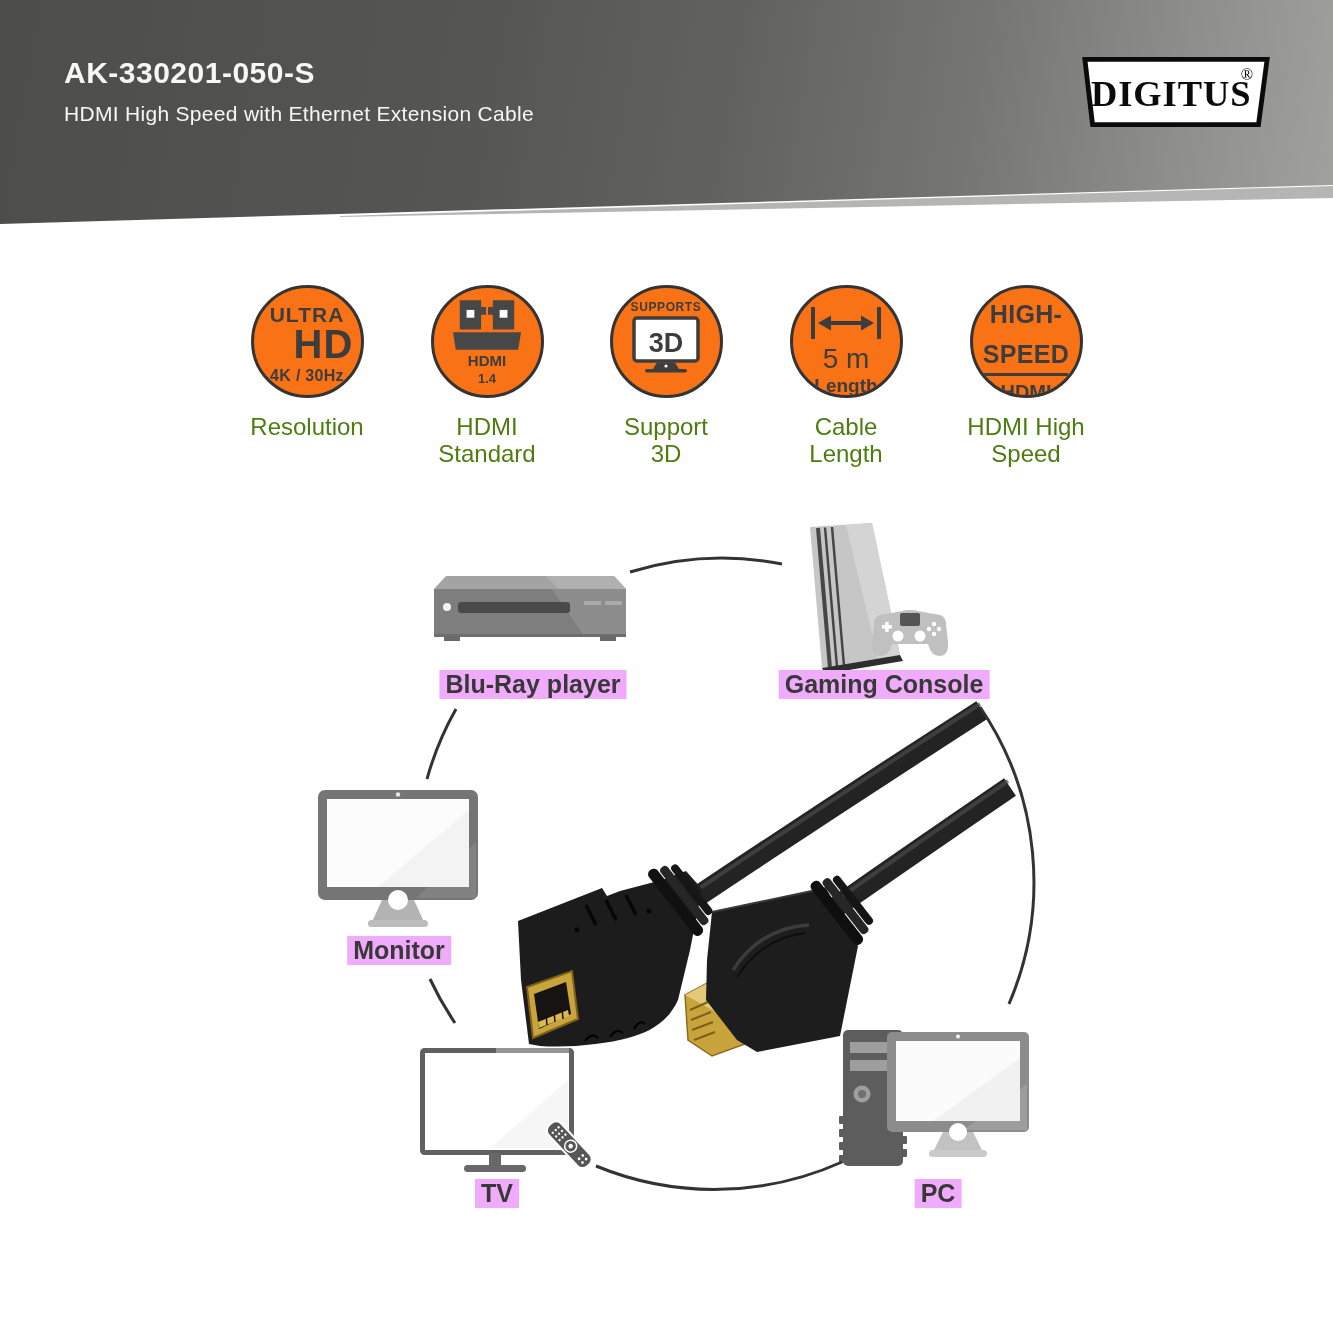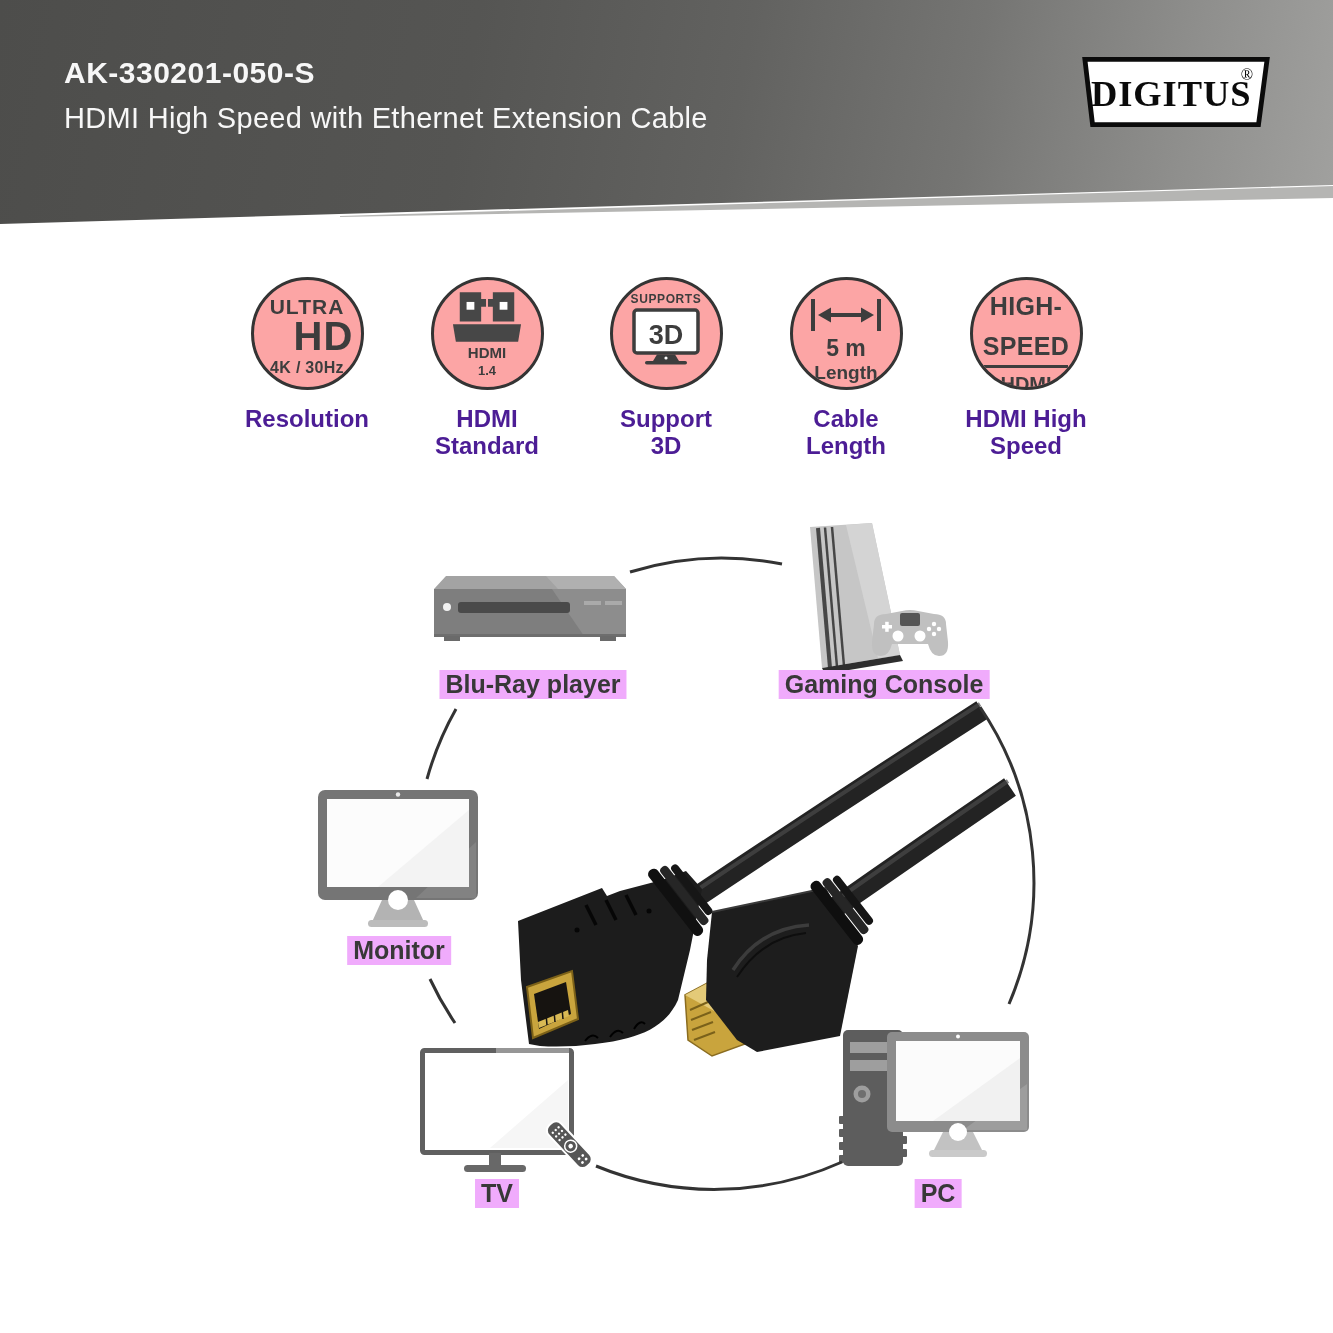--- a/index.html
+++ b/index.html
@@ -7,37 +7,37 @@
         font-family:"Liberation Sans",sans-serif;}
   
   .banner{position:absolute;left:0;top:0;width:1333px;height:232px;}
   .banner-sliver{position:absolute;inset:0;background:#b5b5b3;
         clip-path:polygon(340px 216px,1333px 186px,1333px 198px,340px 217px);}
   .banner-main{position:absolute;inset:0;
         background:linear-gradient(100deg,#4d4d4b 0%,#555553 35%,#626260 55%,#757573 72%,#8f8f8d 88%,#a1a19f 100%);
         clip-path:polygon(0 0,1333px 0,1333px 185px,0 224px);}
   .banner-text{position:absolute;left:64px;top:56px;color:#f7f7f7;}
   .product-code{font-size:30px;font-weight:bold;letter-spacing:.5px;}
-  .product-subtitle{font-size:29px;font-weight:400;margin-top:12px;letter-spacing:.3px;}
+  .product-subtitle{font-size:21px;font-weight:400;margin-top:12px;letter-spacing:.3px;}
   .logo-svg{position:absolute;left:1082px;top:56px;width:188px;height:72px;}
   
   .feature{position:absolute;top:277px;width:230px;transform:translateX(-50%);text-align:center;}
-  .fcircle{width:113px;height:113px;border:3.5px solid #343434;border-radius:50%;margin:0 auto;
-           box-sizing:border-box;background:#fca5a5;position:relative;color:#3d3d3d;overflow:hidden;}
-  .flabel{margin-top:15px;font-size:24px;font-weight:bold;color:#4c1d95;line-height:1.13;white-space:pre-line;}
+  .fcircle{width:113px;height:113px;border:3.5px solid #343434;border-radius:50%;margin:8px auto;
+           box-sizing:border-box;background:#f97316;position:relative;color:#3d3d3d;overflow:hidden;}
+  .flabel{margin-top:15px;font-size:24px;font-weight:normal;color:#4d7c0f;line-height:1.13;white-space:pre-line;}
   .ic-ultra{font-size:21px;font-weight:bold;letter-spacing:1px;margin-top:15px;}
   .ic-hd{font-size:40px;font-weight:bold;line-height:.88;letter-spacing:1px;padding-left:33px;}
   .ic-4k{font-size:16px;font-weight:bold;margin-top:5px;letter-spacing:.3px;}
   .glyph-hdmi{margin-top:11px;width:72px;height:53px;display:block;margin-left:auto;margin-right:auto;}
   .ic-hdmi{font-size:15px;font-weight:bold;line-height:1.25;}
   .ic-sub{font-size:13px;font-weight:bold;line-height:1.2;}
   .ic-supports{font-size:12px;font-weight:bold;margin-top:12px;letter-spacing:.6px;}
   .glyph-3d{width:70px;height:58px;display:block;margin:2px auto 0;}
   .glyph-arrow{margin-top:17px;width:72px;height:36px;display:block;margin-left:auto;margin-right:auto;}
-  .ic-5m{font-size:23px;font-weight:bold;margin-top:2px;}
+  .ic-5m{font-size:28px;font-weight:normal;margin-top:2px;}
   .ic-length{font-size:19px;font-weight:bold;}
   .ic-high{font-size:25px;font-weight:bold;line-height:1.02;margin-top:14px;letter-spacing:.3px;}
   .ic-divider{width:84px;height:2.5px;background:#3d3d3d;margin:6px auto 5px;}
   .ic-hdmi2{font-size:20px;font-weight:bold;}
   
   .diagram{position:absolute;left:0;top:0;width:1333px;height:1333px;}
   .dev-label{position:absolute;transform:translateX(-50%);font-size:25px;font-weight:bold;
              color:#383838;white-space:nowrap;background:#f0abfc;padding:0 6px;}
 </style>
 </head>

